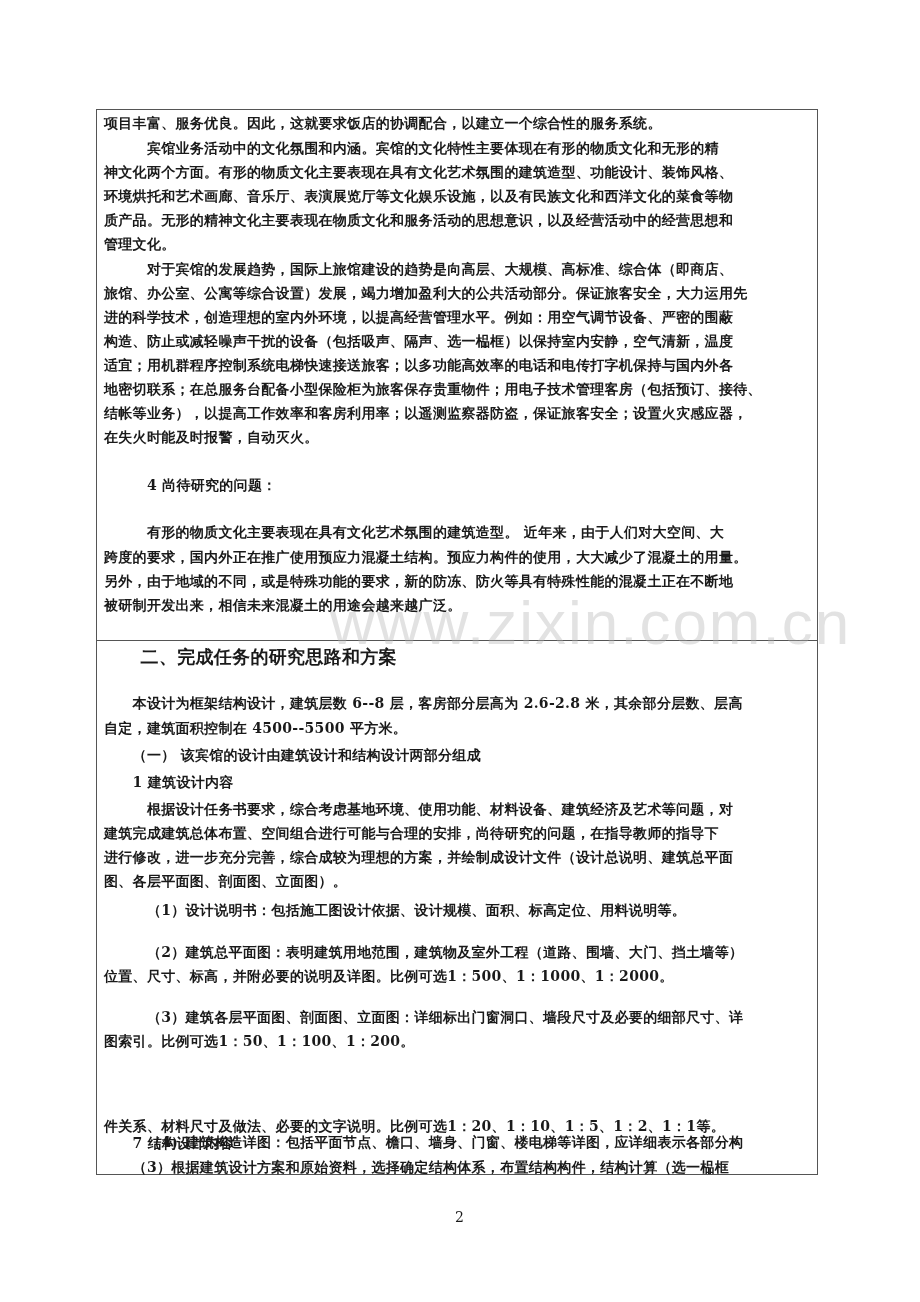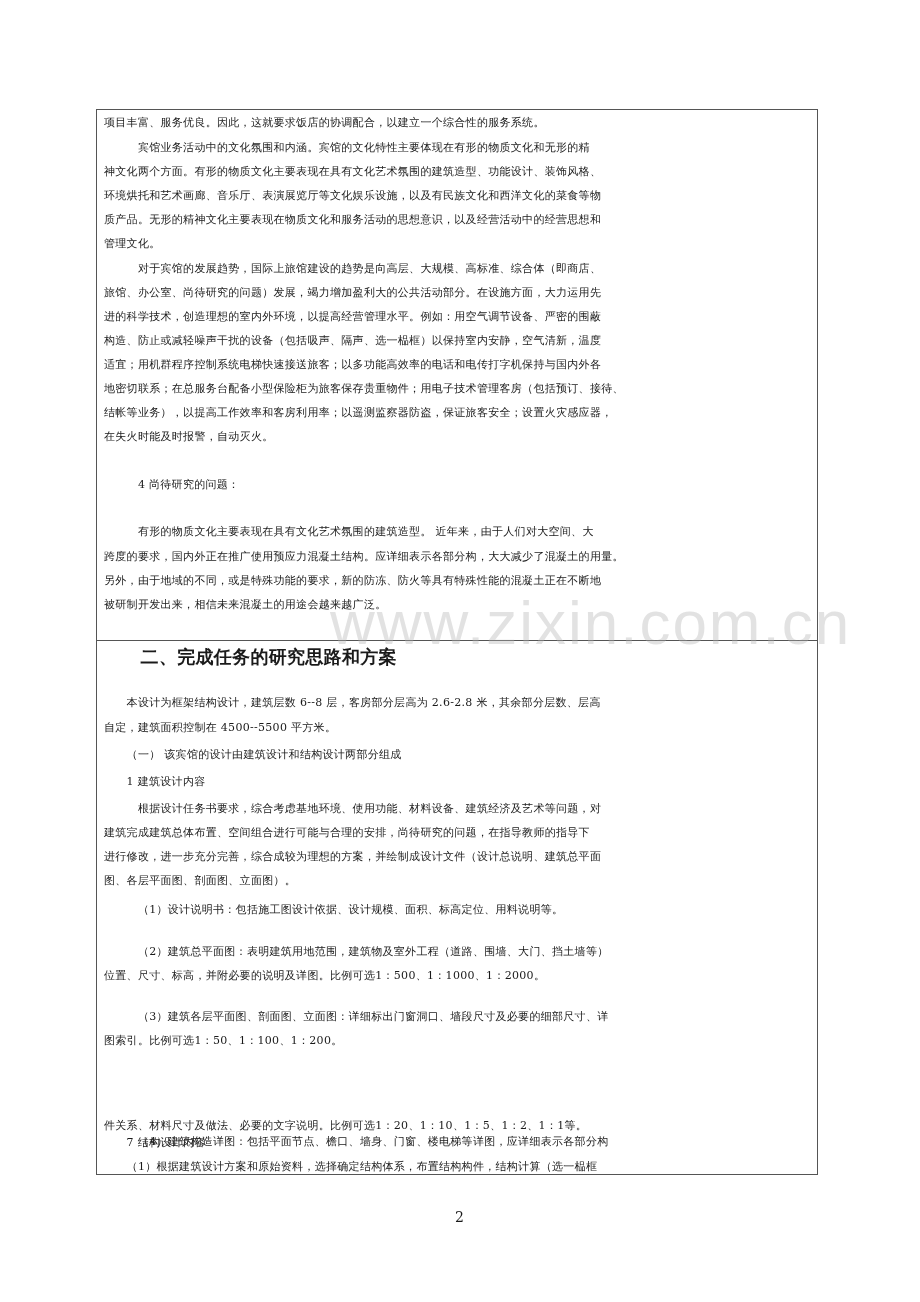--- a/index.html
+++ b/index.html
@@ -2,54 +2,54 @@
 <html><head>
 <meta charset="utf-8">
 <style>
   html, body { margin: 0; padding: 0; background: #ffffff; }
   body { width: 920px; height: 1302px; position: relative; overflow: hidden;
          font-family: "DejaVu Serif", "Liberation Serif", serif; color: #1a1a1a; }
   .frame { position: absolute; left: 96px; top: 109px; width: 722px; height: 1066px;
            border: 1px solid #555; box-sizing: border-box; }
   .divider { position: absolute; left: 96px; top: 640px; width: 722px; height: 0;
              border-top: 1px solid #555; }
-  .line { position: absolute; left: 104px; width: 710px; font-size: 11px; line-height: 20px;
-          white-space: nowrap; letter-spacing: 0.3px; }
+  .line { position: absolute; left: 104px; width: 710px; font-size: 14px; line-height: 20px;
+          white-space: nowrap; letter-spacing: 0.3px; font-weight: bold; }
   .heading { font-weight: bold; font-family: "DejaVu Sans", "Liberation Sans", sans-serif; font-size: 18px; }
   .watermark { position: absolute; left: 330px; top: 587px; font-family: Liberation Sans, sans-serif;
                font-size: 62px; color: rgba(180,180,180,0.38); letter-spacing: 2px; pointer-events: none; }
   .pagenum { position: absolute; left: 455px; top: 1209px; font-size: 14px; }
 </style>
 </head>
 <body>
 
 <div class="frame"></div>
 <div class="divider"></div>
 
 <div>
   <div class="line" style="top:113px">项目丰富、服务优良。因此，这就要求饭店的协调配合，以建立一个综合性的服务系统。</div>
   <div class="line" style="top:138px">　　　宾馆业务活动中的文化氛围和内涵。宾馆的文化特性主要体现在有形的物质文化和无形的精</div>
   <div class="line" style="top:162px">神文化两个方面。有形的物质文化主要表现在具有文化艺术氛围的建筑造型、功能设计、装饰风格、</div>
   <div class="line" style="top:186px">环境烘托和艺术画廊、音乐厅、表演展览厅等文化娱乐设施，以及有民族文化和西洋文化的菜食等物</div>
   <div class="line" style="top:210px">质产品。无形的精神文化主要表现在物质文化和服务活动的思想意识，以及经营活动中的经营思想和</div>
   <div class="line" style="top:234px">管理文化。</div>
   <div class="line" style="top:259px">　　　对于宾馆的发展趋势，国际上旅馆建设的趋势是向高层、大规模、高标准、综合体（即商店、</div>
-  <div class="line" style="top:283px">旅馆、办公室、尚待研究的问题）发展，竭力增加盈利大的公共活动部分。在设施方面，大力运用先</div>
+  <div class="line" style="top:283px">旅馆、办公室、公寓等综合设置）发展，竭力增加盈利大的公共活动部分。保证旅客安全，大力运用先</div>
   <div class="line" style="top:307px">进的科学技术，创造理想的室内外环境，以提高经营管理水平。例如：用空气调节设备、严密的围蔽</div>
   <div class="line" style="top:331px">构造、防止或减轻噪声干扰的设备（包括吸声、隔声、选一榀框）以保持室内安静，空气清新，温度</div>
   <div class="line" style="top:355px">适宜；用机群程序控制系统电梯快速接送旅客；以多功能高效率的电话和电传打字机保持与国内外各</div>
   <div class="line" style="top:379px">地密切联系；在总服务台配备小型保险柜为旅客保存贵重物件；用电子技术管理客房（包括预订、接待、</div>
   <div class="line" style="top:403px">结帐等业务），以提高工作效率和客房利用率；以遥测监察器防盗，保证旅客安全；设置火灾感应器，</div>
   <div class="line" style="top:427px">在失火时能及时报警，自动灭火。</div>
 </div>
 
 <div>
   <div class="line" style="top:475px">　　　4 尚待研究的问题：</div>
   <div class="line" style="top:522px">　　　有形的物质文化主要表现在具有文化艺术氛围的建筑造型。 近年来，由于人们对大空间、大</div>
-  <div class="line" style="top:547px">跨度的要求，国内外正在推广使用预应力混凝土结构。应详细表示各部分构，大大减少了混凝土的用量。</div>
+  <div class="line" style="top:547px">跨度的要求，国内外正在推广使用预应力混凝土结构。预应力构件的使用，大大减少了混凝土的用量。</div>
   <div class="line" style="top:571px">另外，由于地域的不同，或是特殊功能的要求，新的防冻、防火等具有特殊性能的混凝土正在不断地</div>
   <div class="line" style="top:595px">被研制开发出来，相信未来混凝土的用途会越来越广泛。</div>
 </div>
 
 <div class="watermark">www.zixin.com.cn</div>
 
 <div>
   <div class="line heading" style="top:647px">　　二、完成任务的研究思路和方案</div>
   <div class="line" style="top:693px">　　本设计为框架结构设计，建筑层数 6--8 层，客房部分层高为 2.6-2.8 米，其余部分层数、层高</div>
   <div class="line" style="top:718px">自定，建筑面积控制在 4500--5500 平方米。</div>
@@ -60,16 +60,16 @@
   <div class="line" style="top:847px">进行修改，进一步充分完善，综合成较为理想的方案，并绘制成设计文件（设计总说明、建筑总平面</div>
   <div class="line" style="top:871px">图、各层平面图、剖面图、立面图）。</div>
   <div class="line" style="top:900px">　　　（1）设计说明书：包括施工图设计依据、设计规模、面积、标高定位、用料说明等。</div>
   <div class="line" style="top:942px">　　　（2）建筑总平面图：表明建筑用地范围，建筑物及室外工程（道路、围墙、大门、挡土墙等）</div>
   <div class="line" style="top:966px">位置、尺寸、标高，并附必要的说明及详图。比例可选1：500、1：1000、1：2000。</div>
   <div class="line" style="top:1007px">　　　（3）建筑各层平面图、剖面图、立面图：详细标出门窗洞口、墙段尺寸及必要的细部尺寸、详</div>
   <div class="line" style="top:1031px">图索引。比例可选1：50、1：100、1：200。</div>
   <div class="line" style="top:1132px">　　　（4）建筑构造详图：包括平面节点、檐口、墙身、门窗、楼电梯等详图，应详细表示各部分构</div>
   <div class="line" style="top:1116px">件关系、材料尺寸及做法、必要的文字说明。比例可选1：20、1：10、1：5、1：2、1：1等。</div>
   <div class="line" style="top:1133px">　　7 结构设计内容</div>
-  <div class="line" style="top:1157px">　　（1）根据建筑设计方案和原始资料，选择确定结构体系，布置结构构件，结构计算（选一榀框</div>
+  <div class="line" style="top:1157px">　　（3）根据建筑设计方案和原始资料，选择确定结构体系，布置结构构件，结构计算（选一榀框</div>
 </div>
 
 <div class="pagenum">2</div>
 
 </body></html>

